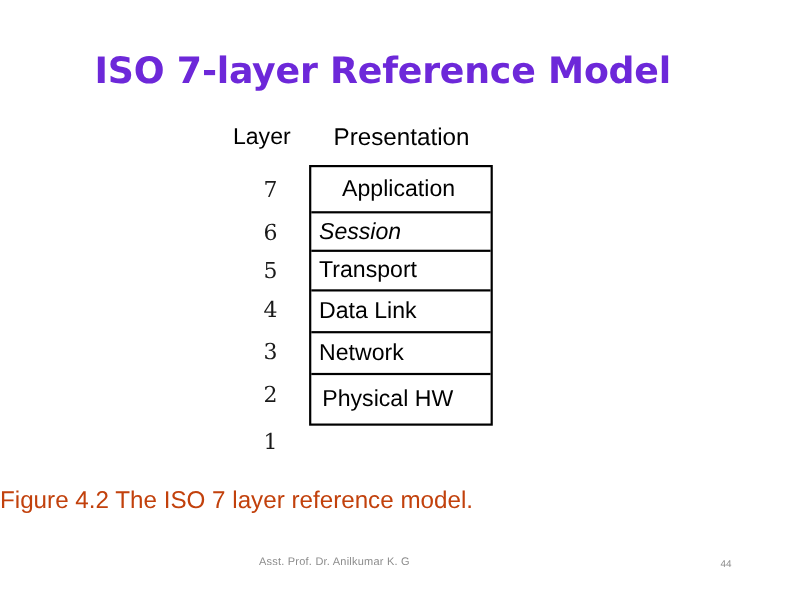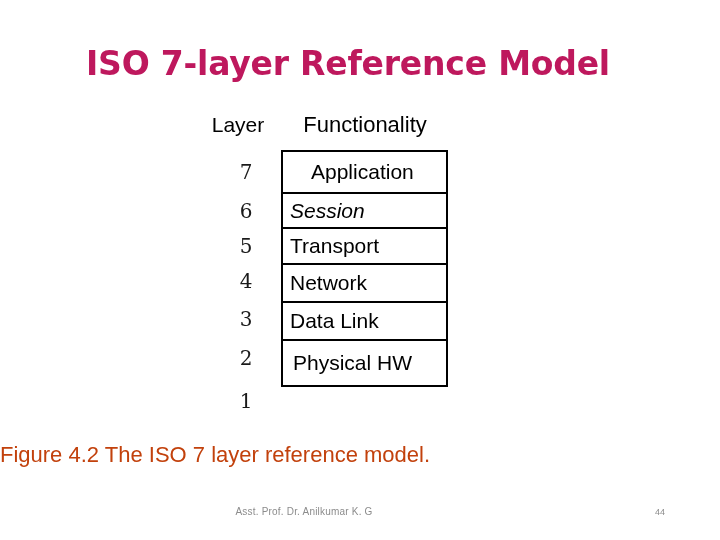--- a/index.html
+++ b/index.html
@@ -20,21 +20,21 @@
   #slide-title {
     position: absolute;
     left: 0;
     top: 44px;
     width: 696px;
     text-align: center;
     font-family: "DejaVu Sans", sans-serif;
     font-size: 33px;
     font-weight: bold;
     letter-spacing: -0.2px;
-    color: #be185d;
+    color: #6d28d9;
     white-space: nowrap;
   }
 
   
   #figure-area {
     position: absolute;
     left: 0;
     top: 0;
     width: 720px;
     height: 540px;
@@ -142,38 +142,38 @@
 </style>
 </head>
 <body>
 
 <div id="slide-title">ISO 7-layer Reference Model</div>
 
 <div id="figure-area">
 
   <div id="header-layer">Layer</div>
 
-  <div id="header-functionality">Functionality</div>
+  <div id="header-functionality">Presentation</div>
 
   <div id="layer-numbers">
     <div class="layer-number" style="top:12px;">7</div>
     <div class="layer-number" style="top:51px;">6</div>
     <div class="layer-number" style="top:86px;">5</div>
     <div class="layer-number" style="top:121px;">4</div>
     <div class="layer-number" style="top:159px;">3</div>
     <div class="layer-number" style="top:198px;">2</div>
     <div class="layer-number" style="top:241px;">1</div>
   </div>
 
   <div id="layer-stack">
     <div class="layer-row tall">Application</div>
     <div class="layer-row reg">Session</div>
     <div class="layer-row mid">Transport</div>
+    <div class="layer-row big">Data Link</div>
     <div class="layer-row big">Network</div>
-    <div class="layer-row big">Data Link</div>
     <div class="layer-row last">Physical HW</div>
   </div>
 
   <div id="figure-caption">Figure 4.2 The ISO 7 layer reference model.</div>
 </div>
 
 <div id="footer-author">Asst. Prof. Dr. Anilkumar K. G</div>
 
 <div id="footer-slide-number">44</div>
 

